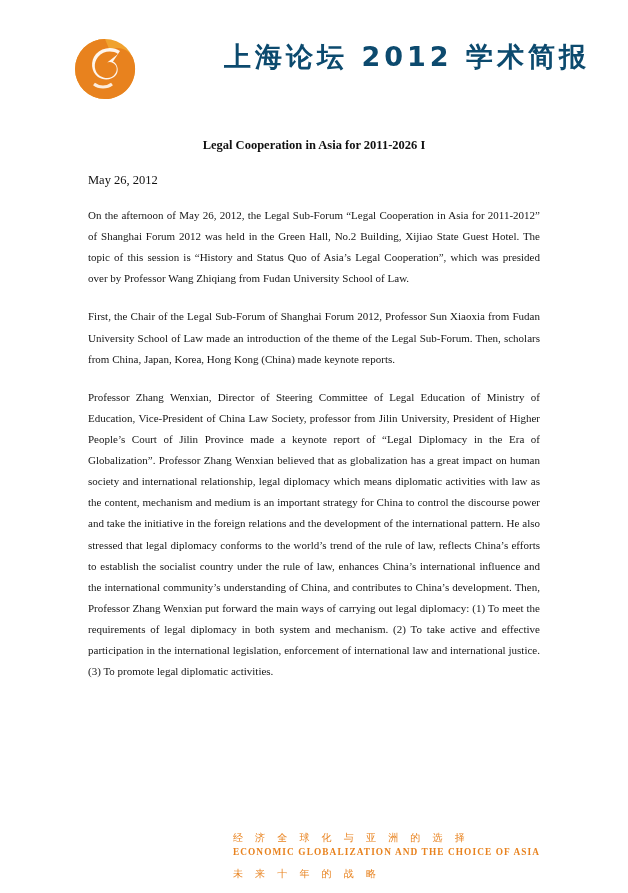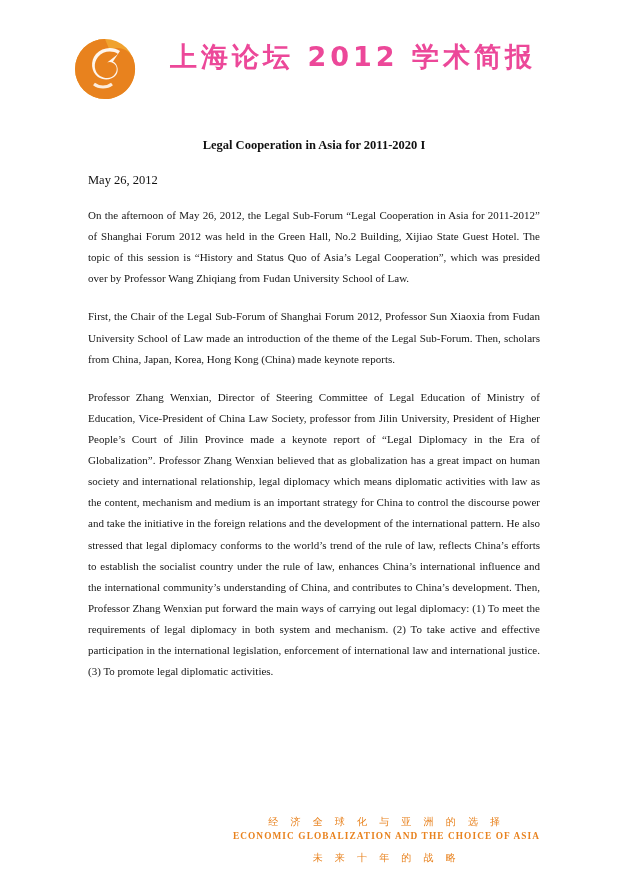--- a/index.html
+++ b/index.html
@@ -38,24 +38,25 @@
   .title-block {
     position: absolute;
     left: 170px;
     top: 40px;
     width: 420px;
   }
   .title-cn {
     font-family: "DejaVu Sans", sans-serif;
     font-size: 27px;
     font-weight: bold;
-    color: #ec4899;
+    color: #0c4a6e;
     letter-spacing: 4px;
     line-height: 1.25;
     white-space: nowrap;
+    text-align: right;
   }
   .title-en {
     font-family: "Liberation Serif", serif;
     font-size: 15.5px;
     font-weight: bold;
     color: #e8821e;
     margin-top: 5px;
     letter-spacing: 0.2px;
     white-space: nowrap;
   }
@@ -84,22 +85,22 @@
     text-justify: inter-word;
     margin: 17px 0 0 0;
     color: #161616;
     text-indent: 0;
   }
 
   
   .footer {
     position: absolute;
     right: 88px;
-    bottom: 28px;
-    text-align: center;
+    bottom: 12px;
+    text-align: left;
     color: #e8821e;
     margin-top: 15px;
   }
   .f-cn {
     font-family: "DejaVu Sans", sans-serif;
     font-size: 10px;
     letter-spacing: 4.5px;
     line-height: 1.5;
   }
   .f-en {
@@ -129,21 +130,21 @@
       </svg>
     </div>
 
     <div class="title-block">
       <div class="title-cn">上海论坛 2012 学术简报</div>
     </div>
 
   </div>
 
   <div class="content">
-    <div class="doc-title">Legal Cooperation in Asia for 2011-2020 I</div>
+    <div class="doc-title">Legal Cooperation in Asia for 2011-2026 I</div>
     <div class="doc-date">May 26, 2012</div>
 
     <p class="para">On the afternoon of May 26, 2012, the Legal Sub-Forum “Legal Cooperation in Asia for 2011-2012” of Shanghai Forum 2012 was held in the Green Hall, No.2 Building, Xijiao State Guest Hotel. The topic of this session is “History and Status Quo of Asia’s Legal Cooperation”, which was presided over by Professor Wang Zhiqiang from Fudan University School of Law.</p>
     <p class="para">First, the Chair of the Legal Sub-Forum of Shanghai Forum 2012, Professor Sun Xiaoxia from Fudan University School of Law made an introduction of the theme of the Legal Sub-Forum. Then, scholars from China, Japan, Korea, Hong Kong (China) made keynote reports.</p>
     <p class="para">Professor Zhang Wenxian, Director of Steering Committee of Legal Education of Ministry of Education, Vice-President of China Law Society, professor from Jilin University, President of Higher People’s Court of Jilin Province made a keynote report of “Legal Diplomacy in the Era of Globalization”. Professor Zhang Wenxian believed that as globalization has a great impact on human society and international relationship, legal diplomacy which means diplomatic activities with law as the content, mechanism and medium is an important strategy for China to control the discourse power and take the initiative in the foreign relations and the development of the international pattern. He also stressed that legal diplomacy conforms to the world’s trend of the rule of law, reflects China’s efforts to establish the socialist country under the rule of law, enhances China’s international influence and the international community’s understanding of China, and contributes to China’s development. Then, Professor Zhang Wenxian put forward the main ways of carrying out legal diplomacy: (1) To meet the requirements of legal diplomacy in both system and mechanism. (2) To take active and effective participation in the international legislation, enforcement of international law and international justice. (3) To promote legal diplomatic activities.</p>
   </div>
 
   <div class="footer">
     <div class="f-cn f-row">经 济 全 球 化 与 亚 洲 的 选 择</div>
     <div class="f-en f-row">ECONOMIC GLOBALIZATION AND THE CHOICE OF ASIA</div>

